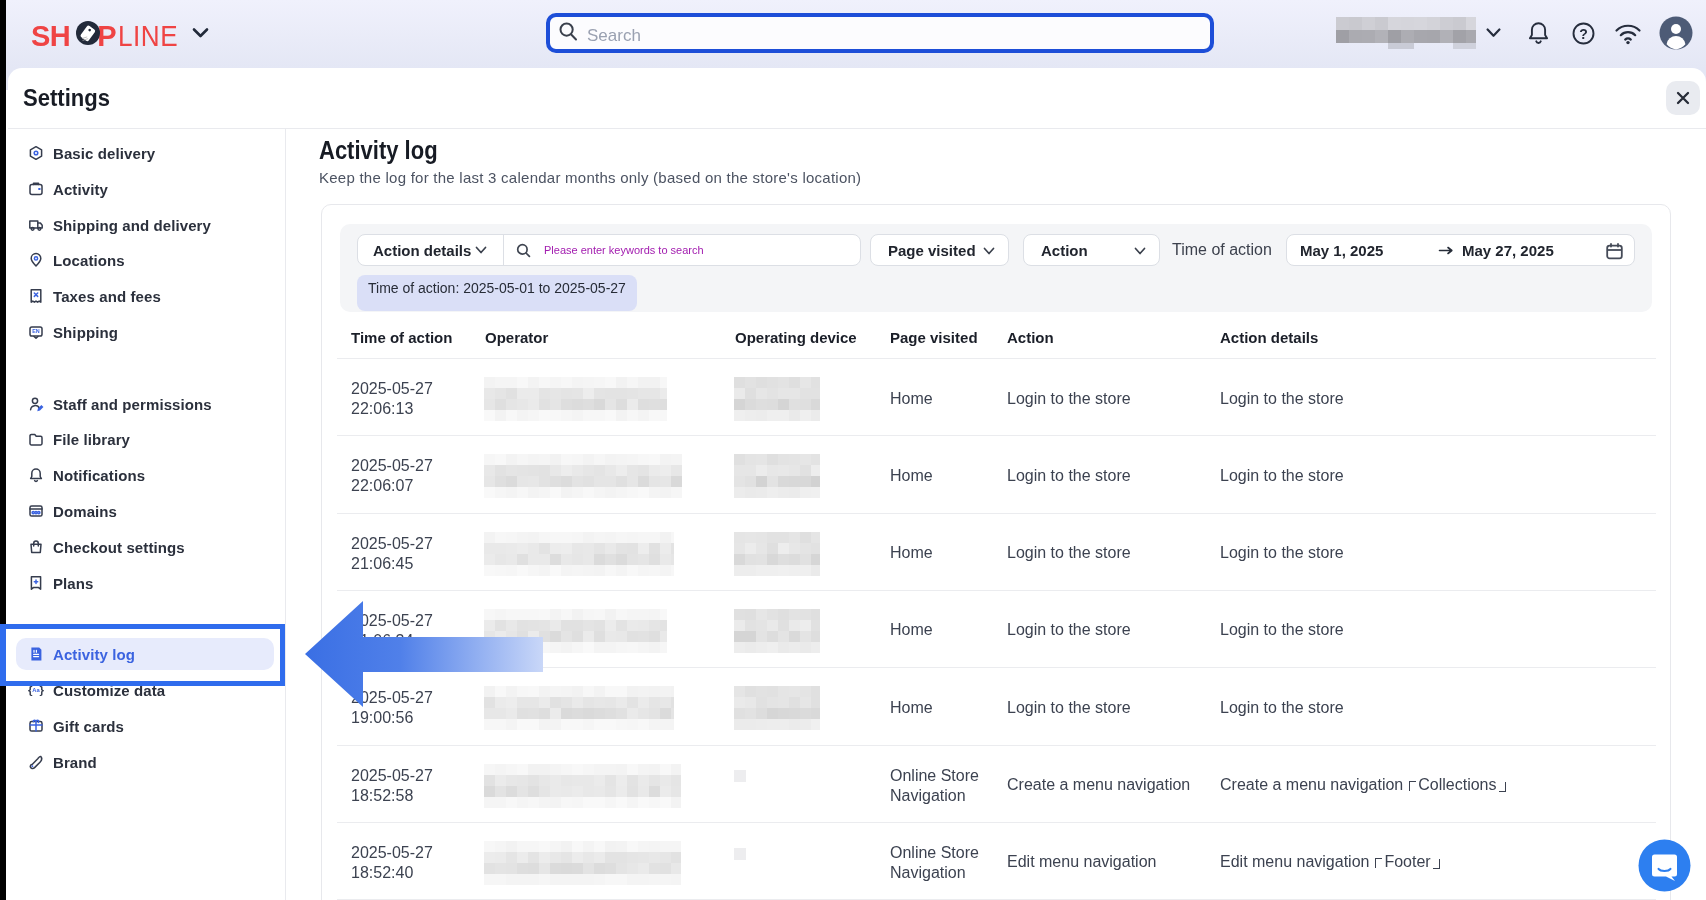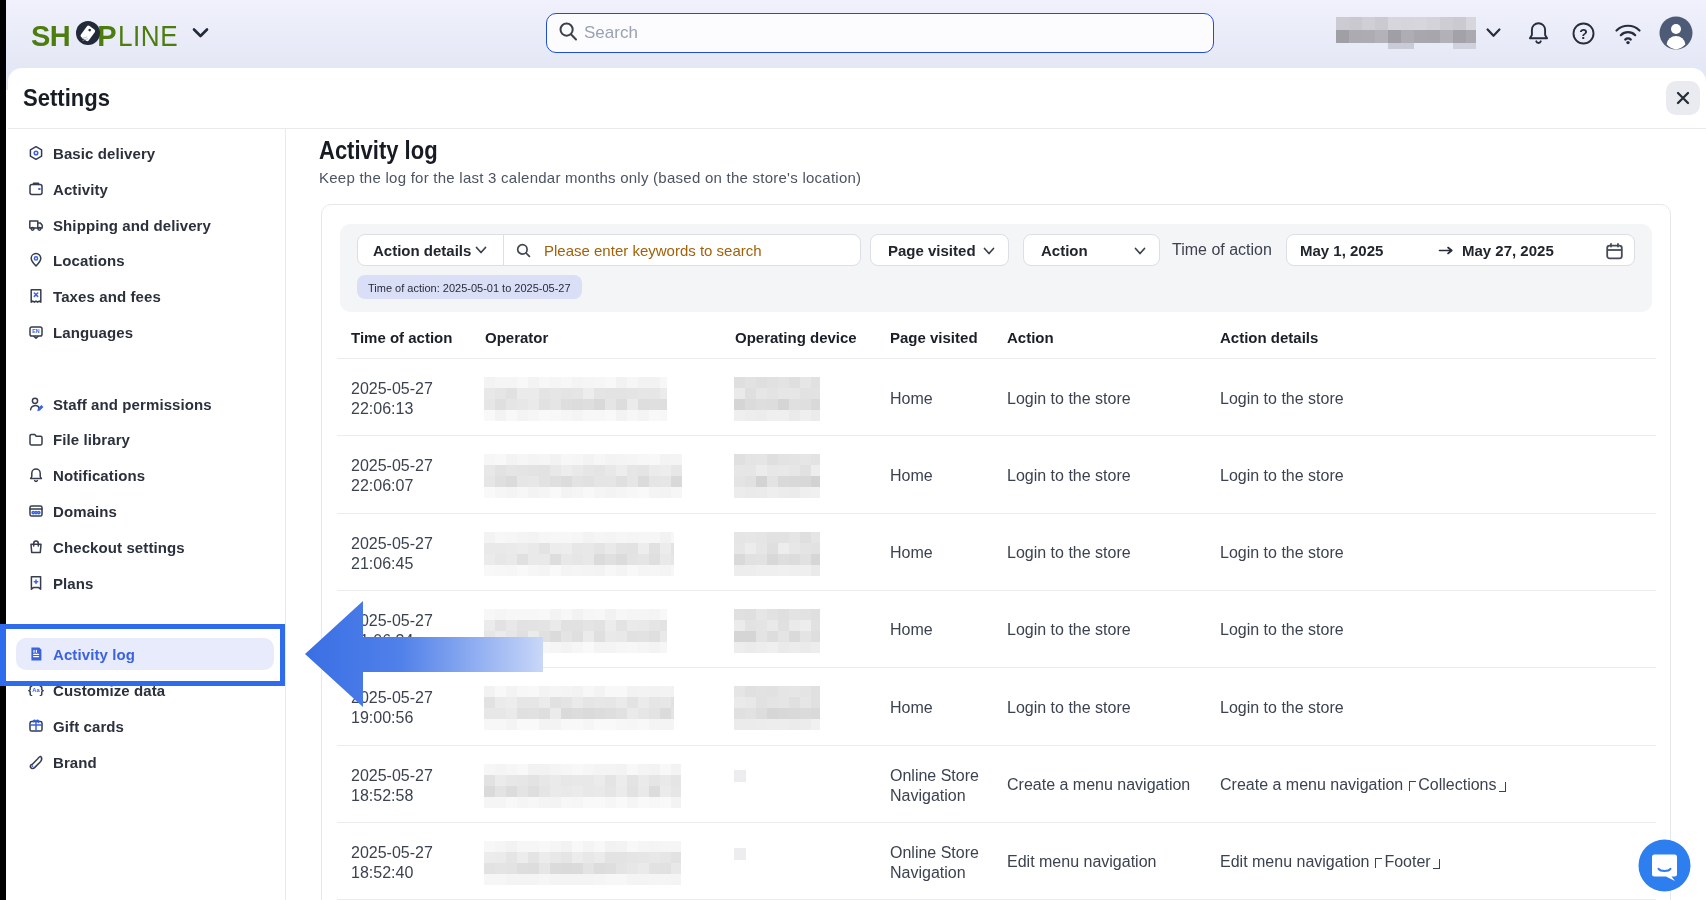--- a/index.html
+++ b/index.html
@@ -1,44 +1,44 @@
 <!DOCTYPE html>
 <html><head><meta charset="utf-8"><style>
 * { margin:0; padding:0; box-sizing:border-box; }
 html,body { width:1706px; height:900px; overflow:hidden; font-family:"Liberation Sans",sans-serif; background:#fff; }
 #root { position:absolute; inset:0; width:1706px; height:900px; }
 .abs { position:absolute; }
 
 #strip { position:absolute; left:0; top:0; width:6px; height:900px; background:#000; z-index:5; }
 #topbar { position:absolute; left:6px; top:0; width:1700px; height:90px; background:linear-gradient(#f0f1fc 0,#e4e7f5 68px,#e4e7f5 90px); }
-#logo { position:absolute; left:31px; top:20px; height:30px; color:#4d7c0f; }
+#logo { position:absolute; left:31px; top:20px; height:30px; color:#ef4444; }
 #logo b { font-size:29px; font-weight:bold; letter-spacing:-0.5px; }
 #logo .thin { font-size:29px; font-weight:normal; letter-spacing:0.6px; display:inline-block; transform:scaleX(0.9); transform-origin:0 50%; margin-left:2px; }
-#search { position:absolute; left:546px; top:13px; width:668px; height:40px; background:#fcfcfe; border:1px solid #1d4ed8; border-radius:10px; }
+#search { position:absolute; left:546px; top:13px; width:668px; height:40px; background:#fcfcfe; border:4px solid #1d4ed8; border-radius:10px; }
 #search .ph { position:absolute; left:37px; top:9px; font-size:17px; color:#9aa1b1; }
 
 #panel { position:absolute; left:8px; top:68px; width:1698px; height:832px; background:#fff; border-radius:14px 14px 0 0; }
 #ptitle { position:absolute; left:23px; top:84px; font-size:24px; font-weight:bold; color:#181c25; z-index:2; transform:scaleX(0.92); transform-origin:0 0;}
 #xbtn { position:absolute; left:1666px; top:81px; width:34px; height:34px; background:#e9ebf0; border-radius:10px; z-index:2;}
 #hdrline { position:absolute; left:8px; top:128px; width:1698px; height:1px; background:#e9eaee; z-index:2;}
 #sideline { position:absolute; left:285px; top:129px; width:1px; height:771px; background:#e9eaee; }
 
 .sitem { position:absolute; left:16px; width:258px; height:32px; color:#2b303c; font-size:15px; font-weight:bold; }
 .sitem span { position:absolute; left:37px; top:50%; transform:translateY(-50%); letter-spacing:0.1px; }
 .sitem.active { background:#e7ebfc; border-radius:10px; }
 .sitem.active span { color:#3b63e0; }
 #annot { position:absolute; left:0; top:623.5px; width:285px; height:62px; border:5px solid #2f6ced; border-left-width:6px; z-index:6; }
 
 #mtitle { position:absolute; left:319px; top:136px; font-size:25px; font-weight:bold; color:#171b24; transform:scaleX(0.88); transform-origin:0 0; }
 #msub { position:absolute; left:319px; top:169px; font-size:15px; color:#4c5362; letter-spacing:0.25px; }
 #card { position:absolute; left:321px; top:204px; width:1350px; height:1100px; border:1px solid #e7e8ec; border-radius:10px; background:#fff; }
 #fbox { position:absolute; left:340px; top:224px; width:1312px; height:88px; background:#f4f5f7; border-radius:10px; }
 .ctl { position:absolute; top:234px; height:32px; background:#fff; border:1px solid #dcdfe5; border-radius:8px; }
 .ctl .lbl { position:absolute; top:50%; transform:translateY(-50%); font-size:15px; font-weight:bold; color:#21252e; white-space:nowrap; }
-#tag { position:absolute; left:357px; top:275px; height:24px; background:#dadff7; border-radius:8px; font-size:11px; color:#272c37; line-height:27px; padding:0 11px; }
+#tag { position:absolute; left:357px; top:275px; height:36px; background:#dadff7; border-radius:8px; font-size:14px; color:#272c37; line-height:27px; padding:0 11px; }
 
 .th { position:absolute; top:329px; font-size:15px; font-weight:bold; color:#1a1e28; white-space:nowrap; }
 .td { position:absolute; font-size:16px; color:#3c4250; line-height:17px; white-space:nowrap; }
 .hline { position:absolute; left:337px; width:1319px; height:1px; background:#ebecef; }
 .bo { display:inline-block; width:7px; height:10px; border-left:1.4px solid #3c4250; border-top:1.4px solid #3c4250; margin:0 2px 0 6px; transform:translateY(1px); }
 .bc { display:inline-block; width:7px; height:10px; border-right:1.4px solid #3c4250; border-bottom:1.4px solid #3c4250; margin:0 6px 0 2px; transform:translateY(2px); }
 svg { display:block; }
 </style></head>
 <body>
 <div id="root">
@@ -168,21 +168,21 @@
         <path d="M6.3 5 l3.4 3.4 M9.7 5 L6.3 8.4" stroke="#3b63e0" stroke-width="1.5" fill="none" stroke-linecap="round"></path>
       </svg>
       <span>Taxes and fees</span>
     </div>
     <div class="sitem" style="top:316.0px">
       <svg width="16" height="16" viewBox="0 0 16 16" style="position:absolute;left:12px;top:50%;margin-top:-8px">
         <rect x="2" y="3" width="12" height="9" rx="1.8" stroke="#363d4e" stroke-width="1.5" fill="none" stroke-linecap="round" stroke-linejoin="round"></rect>
         <path d="M6 12.5 8 14.2 10 12.5" stroke="#363d4e" stroke-width="1.5" fill="none" stroke-linecap="round" stroke-linejoin="round"></path>
         <text x="8" y="9.4" font-size="5.4" font-weight="bold" fill="#3b63e0" text-anchor="middle" font-family="Liberation Sans">EN</text>
       </svg>
-      <span>Languages</span>
+      <span>Shipping</span>
     </div>
     <div class="sitem" style="top:387.6px">
       <svg width="16" height="16" viewBox="0 0 16 16" style="position:absolute;left:12px;top:50%;margin-top:-8px">
         <circle cx="7" cy="4.8" r="2.6" stroke="#363d4e" stroke-width="1.5" fill="none" stroke-linecap="round" stroke-linejoin="round"></circle>
         <path d="M2.6 13.8 a4.6 4.6 0 0 1 8.8-1.4" stroke="#363d4e" stroke-width="1.5" fill="none" stroke-linecap="round" stroke-linejoin="round"></path>
         <path d="M10.6 12.9 13.4 10.1 l1 1 -2.8 2.8 -1.3.3 Z" stroke="#3b63e0" stroke-width="1.5" fill="none" stroke-linecap="round"></path>
       </svg>
       <span>Staff and permissions</span>
     </div>
     <div class="sitem" style="top:423.4px">
@@ -262,21 +262,21 @@
 <div class="ctl" style="left:357px;width:504px">
   <span class="lbl" style="left:15px">Action details</span>
   <svg style="position:absolute;left:117px;top:11px" width="12" height="9" viewBox="0 0 12 9">
         <path d="M1.5 1.5 L6 6.5 L10.5 1.5" stroke="#3a404c" stroke-width="1.7" fill="none" stroke-linecap="round" stroke-linejoin="round"></path>
       </svg>
   <div style="position:absolute;left:145px;top:0;width:1px;height:30px;background:#dcdfe5"></div>
   <svg style="position:absolute;left:158px;top:8px" width="15" height="15" viewBox="0 0 15 15">
         <circle cx="6.4" cy="6.4" r="4.7" stroke="#3f4551" stroke-width="1.7" fill="none"></circle>
         <path d="M10 10 L13.4 13.4" stroke="#3f4551" stroke-width="1.7" stroke-linecap="round"></path>
       </svg>
-  <span style="position:absolute;left:186px;top:50%;transform:translateY(-50%);font-size:15px;color:#a16207;white-space:nowrap">Please enter keywords to search</span>
+  <span style="position:absolute;left:186px;top:50%;transform:translateY(-50%);font-size:11px;color:#a21caf;white-space:nowrap">Please enter keywords to search</span>
 </div>
 
 <div class="ctl" style="left:870px;width:139px">
   <span class="lbl" style="left:17px">Page visited</span>
   <svg style="position:absolute;left:112px;top:12px" width="12" height="9" viewBox="0 0 12 9">
         <path d="M1.5 1.5 L6 6.5 L10.5 1.5" stroke="#3a404c" stroke-width="1.7" fill="none" stroke-linecap="round" stroke-linejoin="round"></path>
       </svg>
 </div>
 
 <div class="ctl" style="left:1023px;width:137px">

